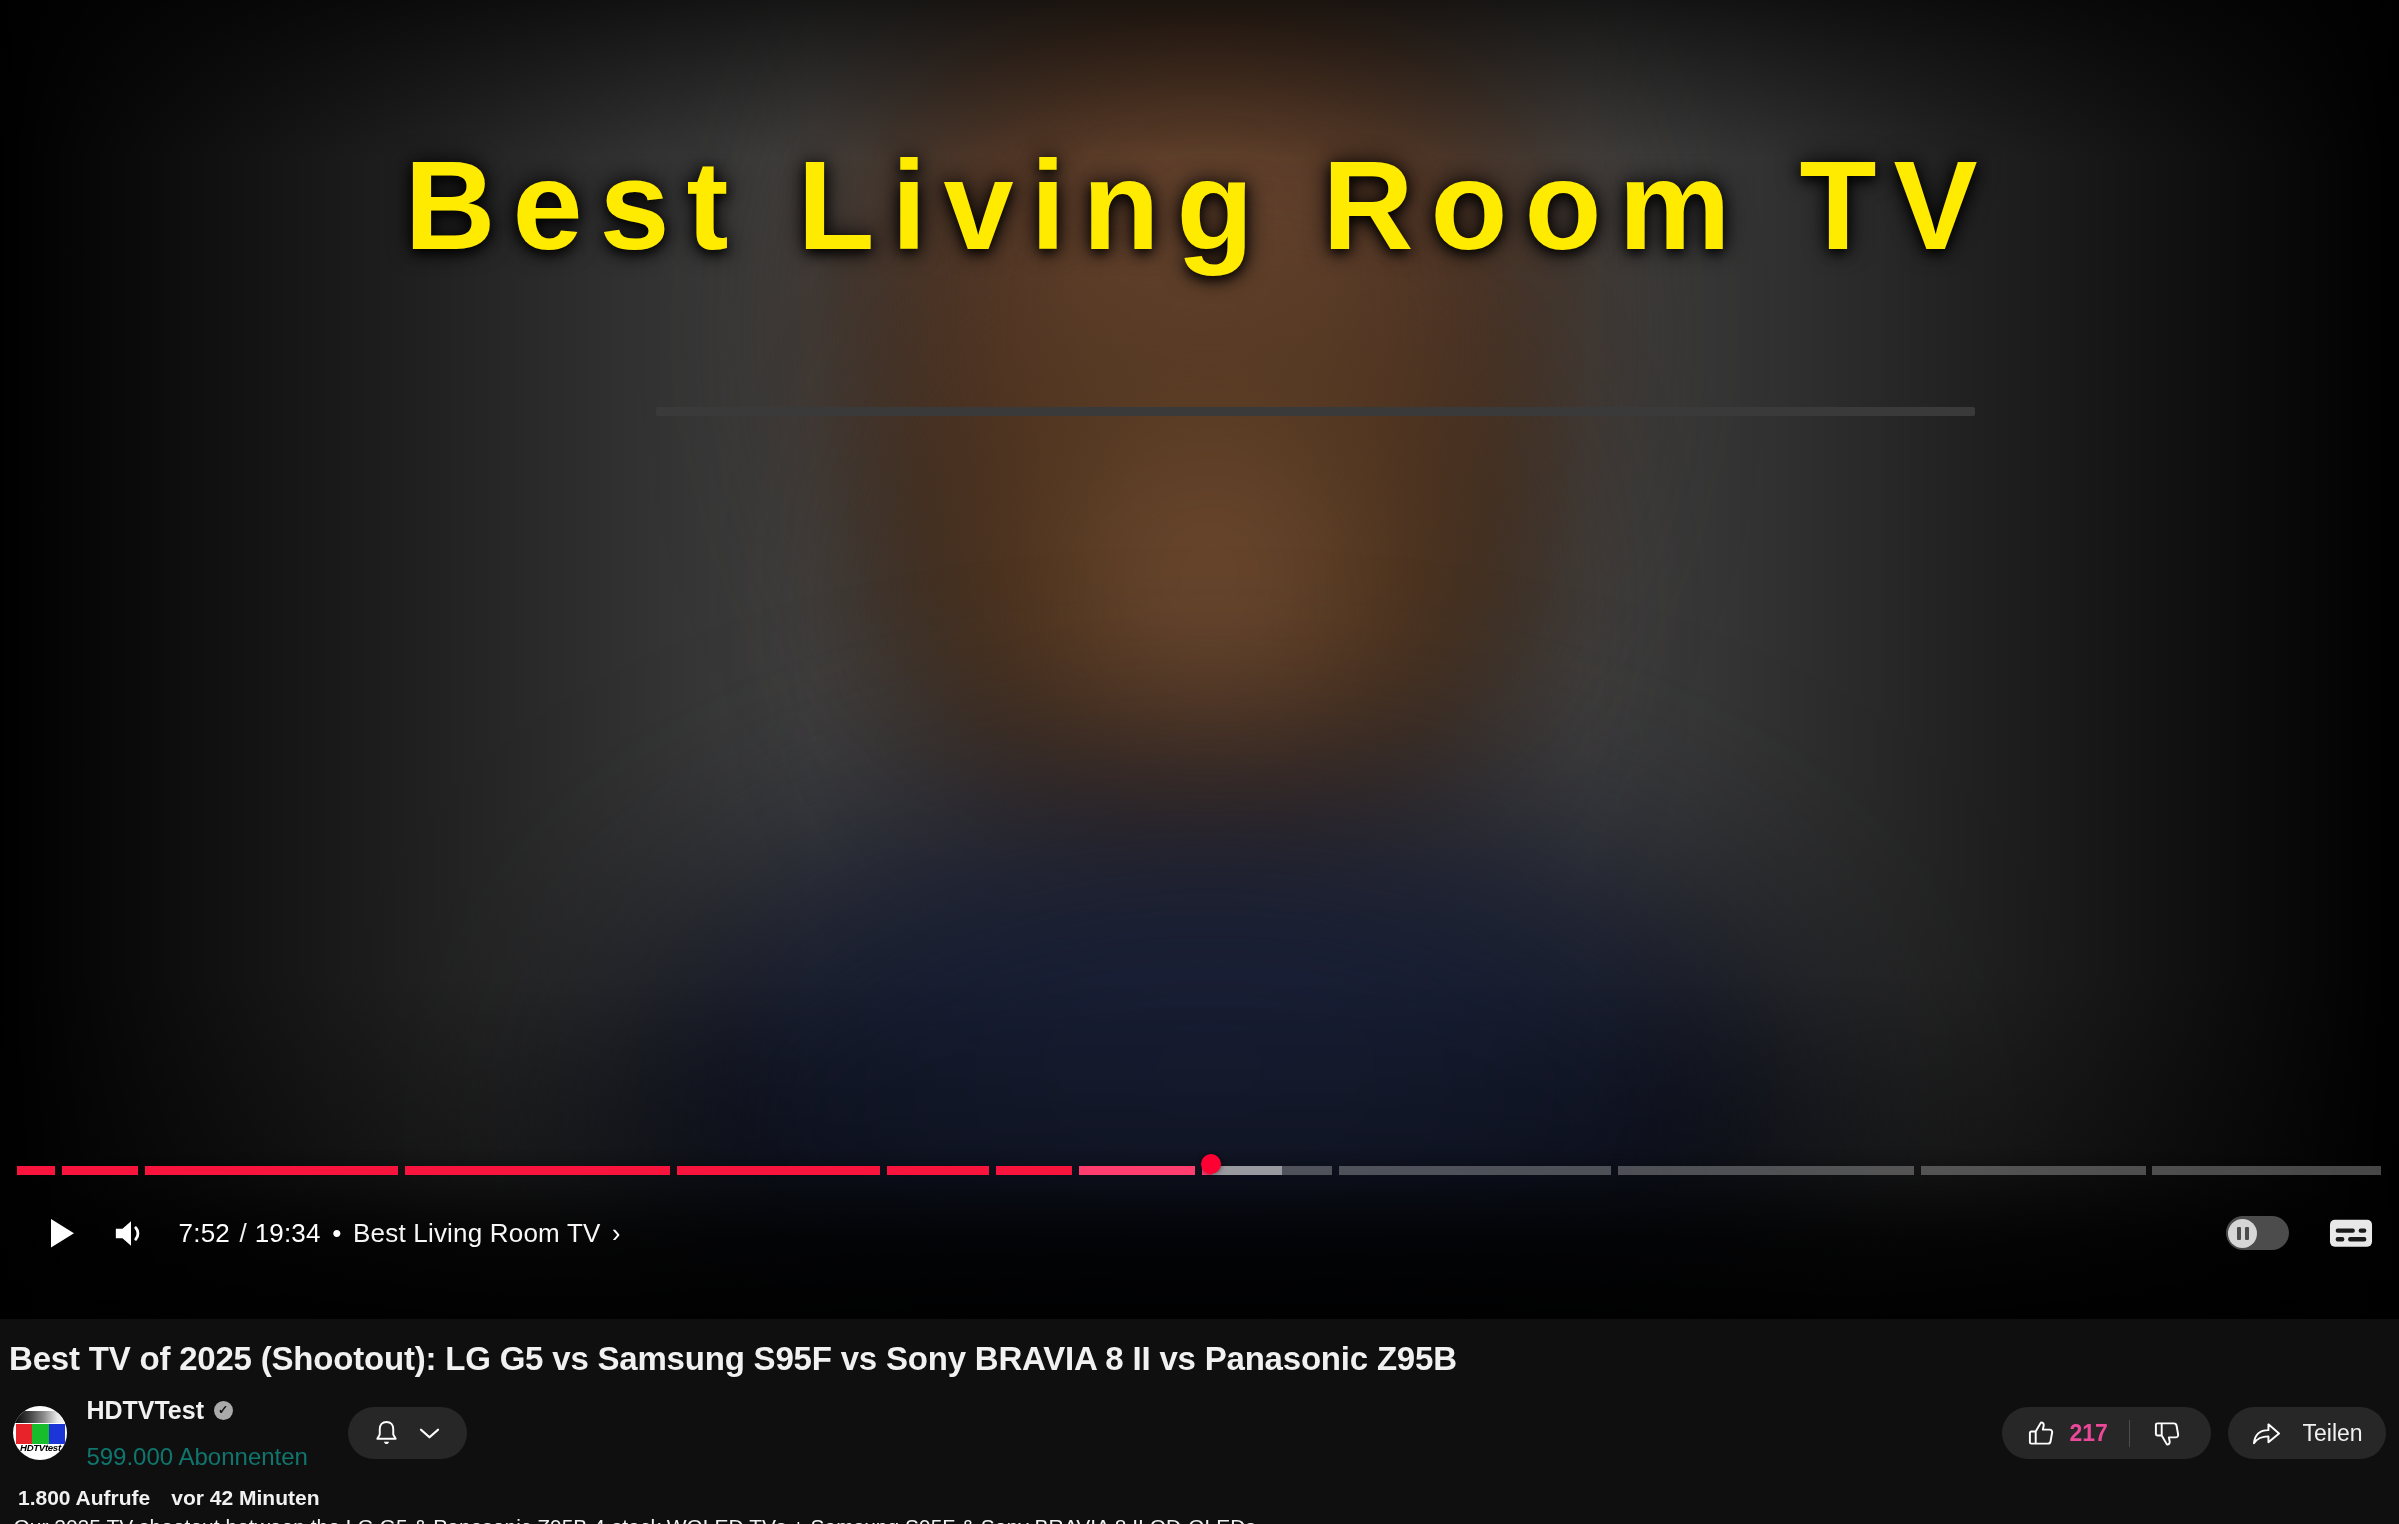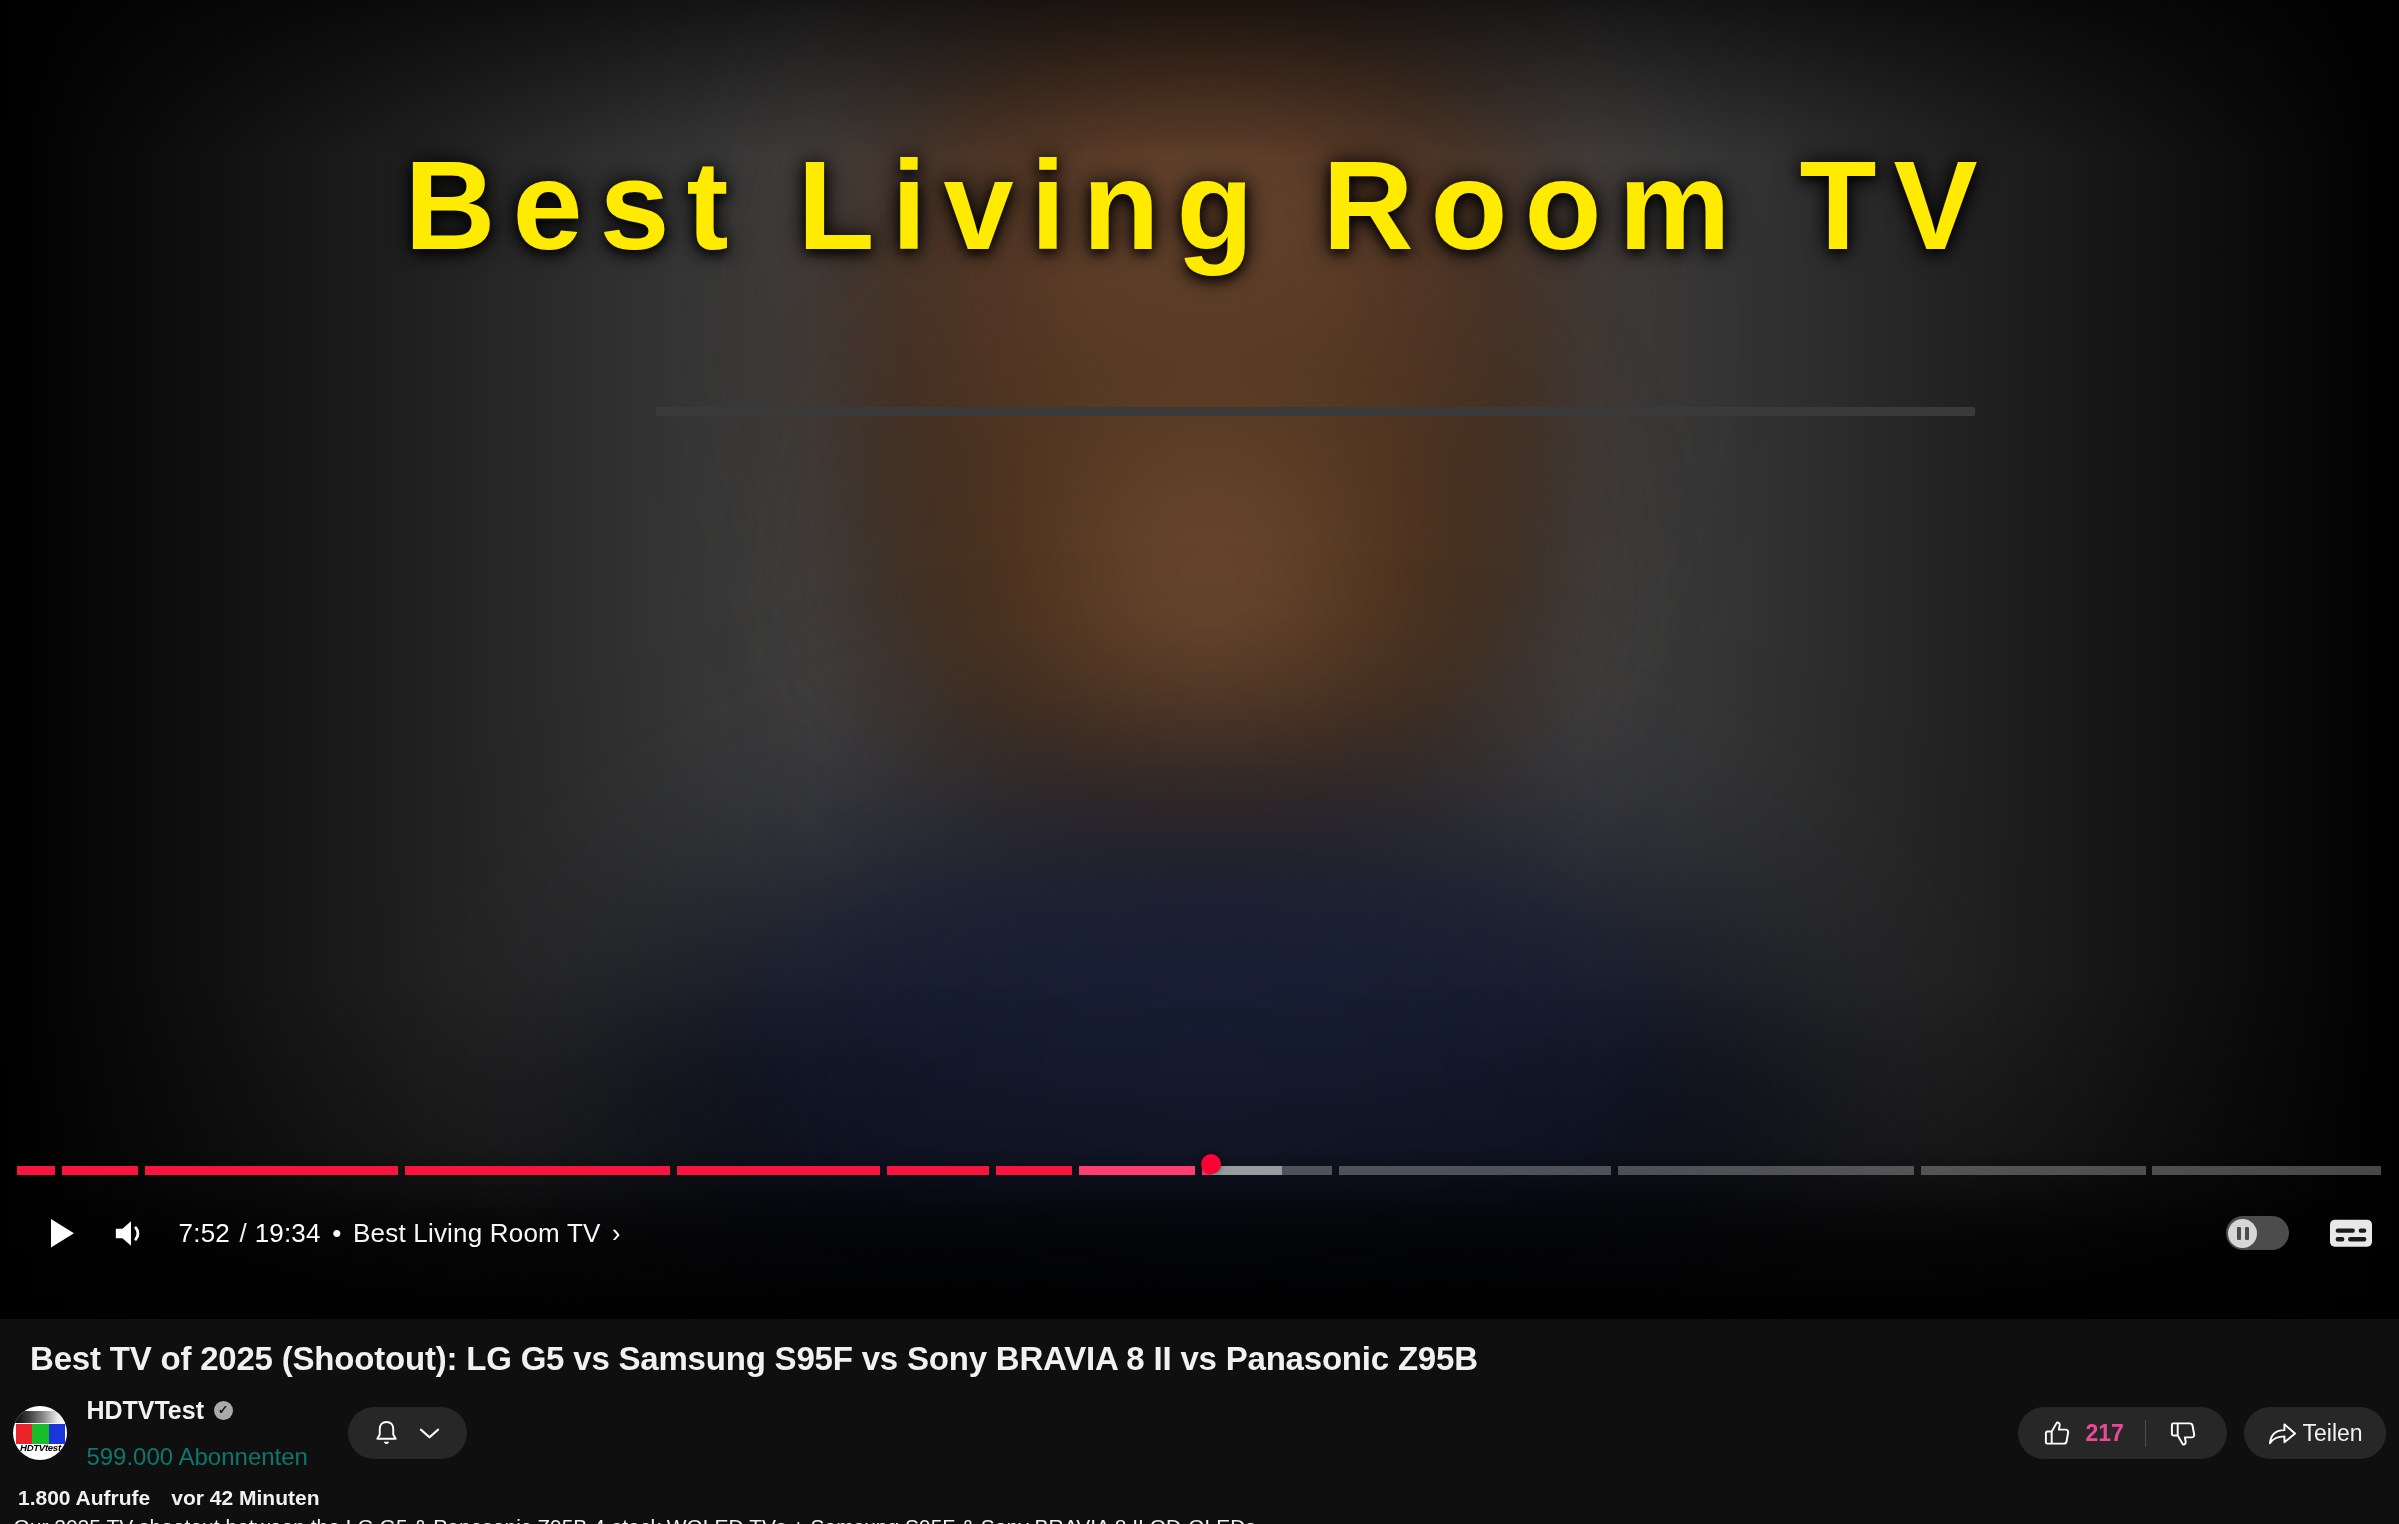--- a/index.html
+++ b/index.html
@@ -159,21 +159,21 @@
   #subtitles-button { width: 59px; height: 59px; }
 
   
   #below {
     position: absolute; left: 0; top: 1319px;
     width: 2399px; height: 206px;
     background: #0f0f0f;
     padding: 0 17px;
   }
   #video-title {
-    position: absolute; left: 30px; top: 21px;
+    position: absolute; left: 9px; top: 21px;
     color: #f1f1f1;
     font-size: 33px; font-weight: 700;
     letter-spacing: -0.2px; white-space: nowrap;
   }
 
   #meta-row {
     position: absolute; left: 13.4px; top: 75px; right: 13.4px;
     height: 78px; display: flex; align-items: center;
   }
   #channel-block { display: flex; align-items: center; }
@@ -213,21 +213,21 @@
   #action-buttons { margin-left: auto; display: flex; align-items: center; gap: 17px; }
   .pill {
     height: 52px; border-radius: 26px; background: #272727;
     display: flex; align-items: center; cursor: pointer;
   }
   #like-dislike { padding: 0 5.7px; }
   #like-button { display: flex; align-items: center; gap: 13.4px; padding: 0 21px 0 19px; height: 52px; cursor: pointer; }
   #like-count { color: #ec4899; font-size: 23px; font-weight: 700; }
   #pill-divider { width: 1px; height: 27px; background: #4d4d4d; }
   #dislike-button { display: flex; align-items: center; padding: 0 23px; height: 52px; cursor: pointer; }
-  #share-button { padding: 0 23px; gap: 5px; }
+  #share-button { padding: 0 23px; gap: 21px; }
   #share-label { color: #f1f1f1; font-size: 23px; font-weight: 500; white-space: nowrap; }
 
   #stats-row {
     position: absolute; left: 18px; top: 1486px;
     color: #f1f1f1; font-size: 21px; font-weight: 700;
     display: flex; gap: 21px; white-space: nowrap;
   }
   #description-line {
     position: absolute; left: 13.4px; top: 1515px;
     color: #f1f1f1; font-size: 21px; white-space: nowrap;

